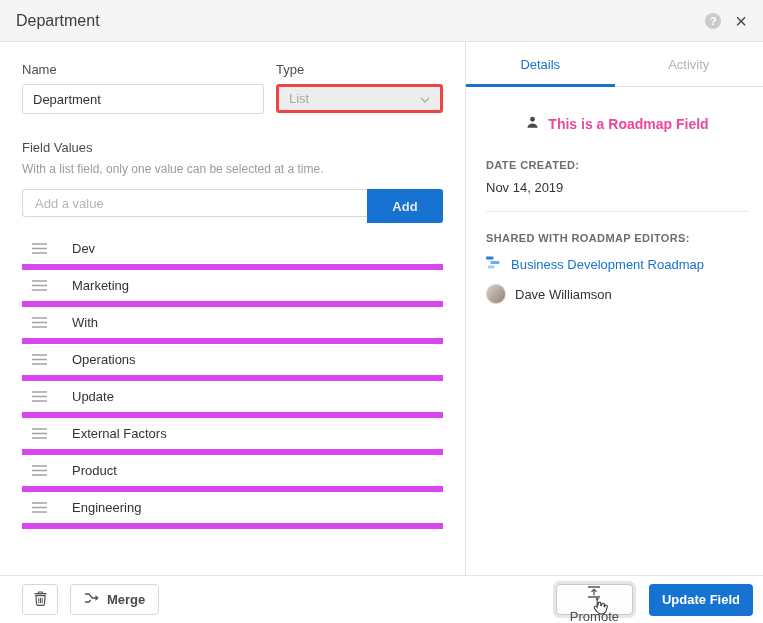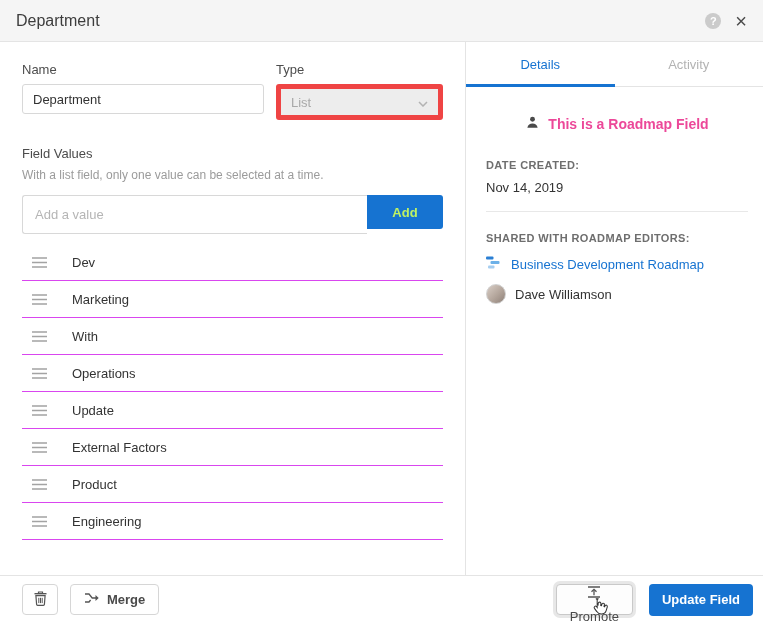--- a/index.html
+++ b/index.html
@@ -36,38 +36,38 @@
   .left-panel { width: 465px; padding: 20px 22px; }
   .form-row { display: flex; gap: 12px; }
   .name-col { width: 242px; }
   .type-col { flex: 1; }
   .field-label { display: block; font-size: 13px; color: #4c4c4c; margin-bottom: 7px; }
   .text-input {
     width: 100%; height: 30px; border: 1px solid #d8d8d8; border-radius: 3px;
     padding: 0 10px; font-size: 13px; color: #333; font-family: inherit; outline: none;
   }
   .select-box {
-    height: 36px; background: #ededed; border: 5px solid #ef4444; border-radius: 3px;
+    height: 29px; background: #ededed; border: 3px solid #ef4444; border-radius: 3px;
     color: #a9a9a9; display: flex; align-items: center; justify-content: space-between;
     padding: 0 10px;
   }
   .section-label { margin-top: 26px; }
   .helper-text { font-size: 12px; color: #9b9b9b; margin-top: 2px; }
   .add-row { display: flex; margin-top: 13px; }
   .add-input {
-    flex: 1; height: 39px; border: 1px solid #d8d8d8; border-right: none;
+    flex: 1; height: 28px; border: 1px solid #d8d8d8; border-right: none;
     border-radius: 3px 0 0 3px; padding: 0 12px; font-size: 13px; font-family: inherit; outline: none;
   }
   .add-input::placeholder { color: #b5b5b5; }
   .add-btn {
-    width: 76px; height: 34px; background: var(--accent); color: #bef264; border: none;
+    width: 76px; height: 34px; background: var(--accent); color: #e5e5e5; border: none;
     border-radius: 0 3px 3px 0; font-size: 13px; font-weight: bold; cursor: pointer; font-family: inherit;
   }
   .values-list { margin-top: 10px; }
-  .value-row { height: 37px; display: flex; align-items: center; border-bottom: 1px solid #d946ef; }
+  .value-row { height: 37px; display: flex; align-items: center; border-bottom: 6px solid #d946ef; }
   .drag-handle { margin-left: 10px; width: 18px; display: flex; align-items: center; cursor: grab; }
   .value-label { margin-left: 22px; color: #333; }
 
   
   .right-panel { flex: 1; min-width: 0; }
   .tabs { display: flex; border-bottom: 1px solid #e4e4e4; }
   .tab { flex: 1; text-align: center; padding: 15px 0 14px; color: #b3b3b3; cursor: pointer; position: relative; }
   .tab.active { color: var(--accent); }
   .tab.active::after { content: ""; position: absolute; left: 0; right: 0; bottom: -1px; height: 3px; background: var(--accent); }
   .right-content { padding: 0 15px 0 20px; }

